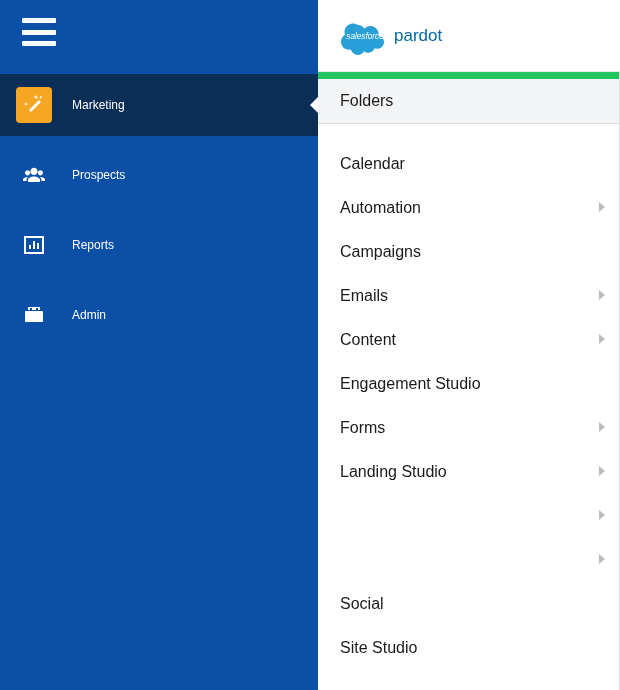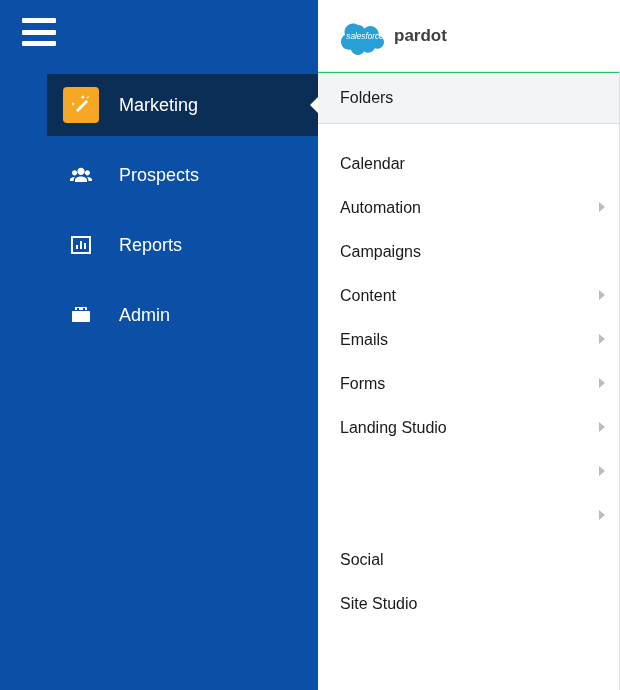--- a/index.html
+++ b/index.html
@@ -40,24 +40,23 @@
     background: #fff;
     border-radius: 1px;
   }
   .nav-item {
     display: flex;
     align-items: center;
     height: 62px;
     padding-left: 16px;
     cursor: pointer;
     color: #fff;
-    font-size: 18px;
+    font-size: 12px;
     position: relative;
     margin-top: 8px;
-    margin-left: 47px;
   }
   .nav-item .icon-wrap {
     width: 36px;
     height: 36px;
     display: flex;
     align-items: center;
     justify-content: center;
     margin-right: 20px;
     border-radius: 4px;
     flex-shrink: 0;
@@ -100,44 +99,44 @@
     display: flex;
     align-items: center;
   }
   .logo-cloud {
     width: 58px;
     height: 40px;
     position: relative;
   }
   .logo-cloud svg { width: 58px; height: 40px; }
   .logo-text {
-    color: #404040;
+    color: #0369a1;
     font-size: 17px;
-    font-weight: 700;
+    font-weight: 400;
   }
   .submenu {
     flex: 1;
     border-right: 1px solid #dcdde0;
     border-left: none;
     background: #fff;
     overflow: hidden;
   }
   .sub-item {
     height: 44px;
     display: flex;
     align-items: center;
     padding-left: 22px;
     font-size: 16px;
     color: #1a1a1a;
     cursor: pointer;
     position: relative;
   }
   .sub-item.selected {
     background: #f3f4f6;
-    border-top: 1px solid #22c55e;
+    border-top: 7px solid #22c55e;
     border-bottom: 1px solid #dcdde0;
     height: 52px;
     font-weight: 400;
   }
   .sub-item .chev {
     position: absolute;
     right: 14px;
     top: 50%;
     margin-top: -6px;
     width: 0;
@@ -221,26 +220,29 @@
         <span>Calendar</span>
       </div>
       <div class="sub-item">
         <span>Automation</span>
         <span class="chev"></span>
       </div>
       <div class="sub-item">
         <span>Campaigns</span>
       </div>
       <div class="sub-item">
+        <span>Emails</span>
+        <span class="chev"></span>
+      </div>
+      <div class="sub-item">
         <span>Content</span>
         <span class="chev"></span>
       </div>
       <div class="sub-item">
-        <span>Emails</span>
-        <span class="chev"></span>
+        <span>Engagement Studio</span>
       </div>
       <div class="sub-item">
         <span>Forms</span>
         <span class="chev"></span>
       </div>
       <div class="sub-item">
         <span>Landing Studio</span>
         <span class="chev"></span>
       </div>
       <div class="sub-item">

